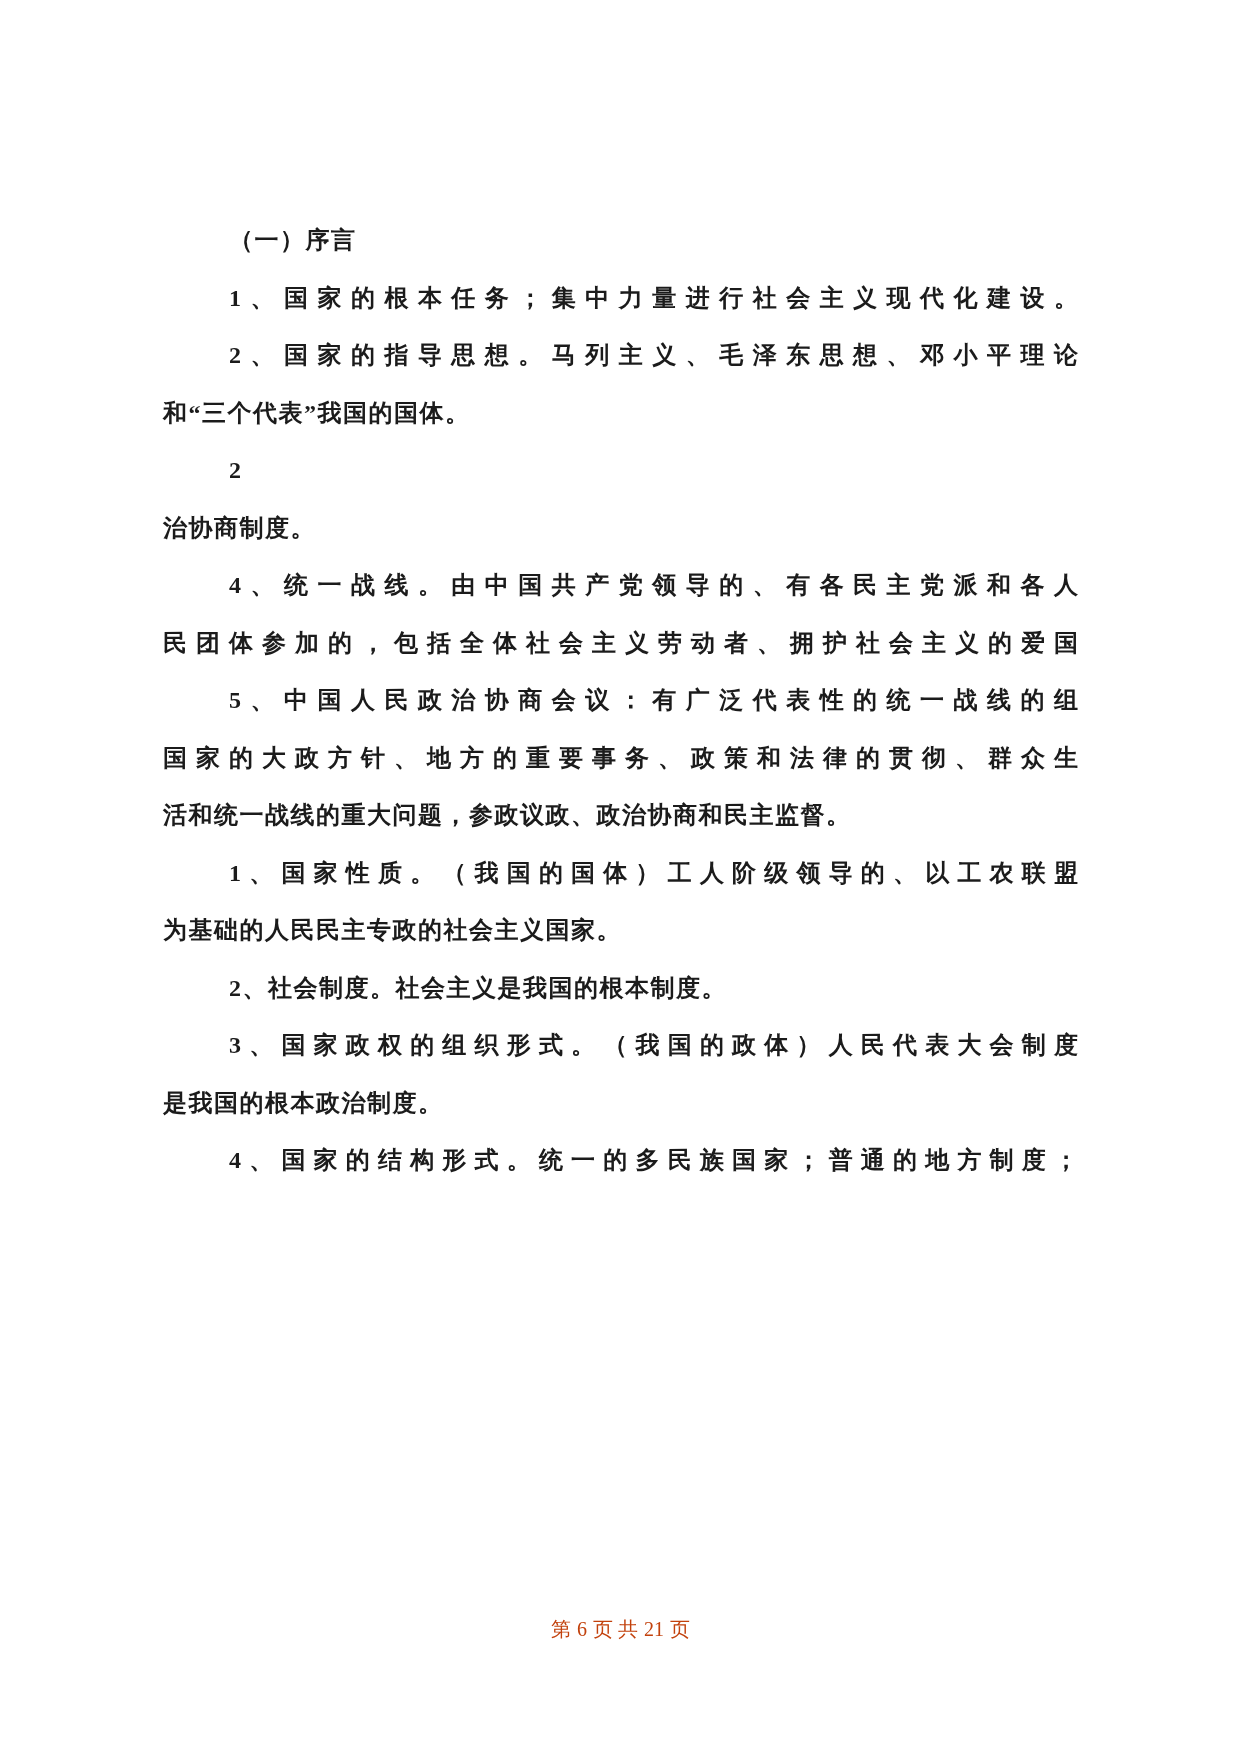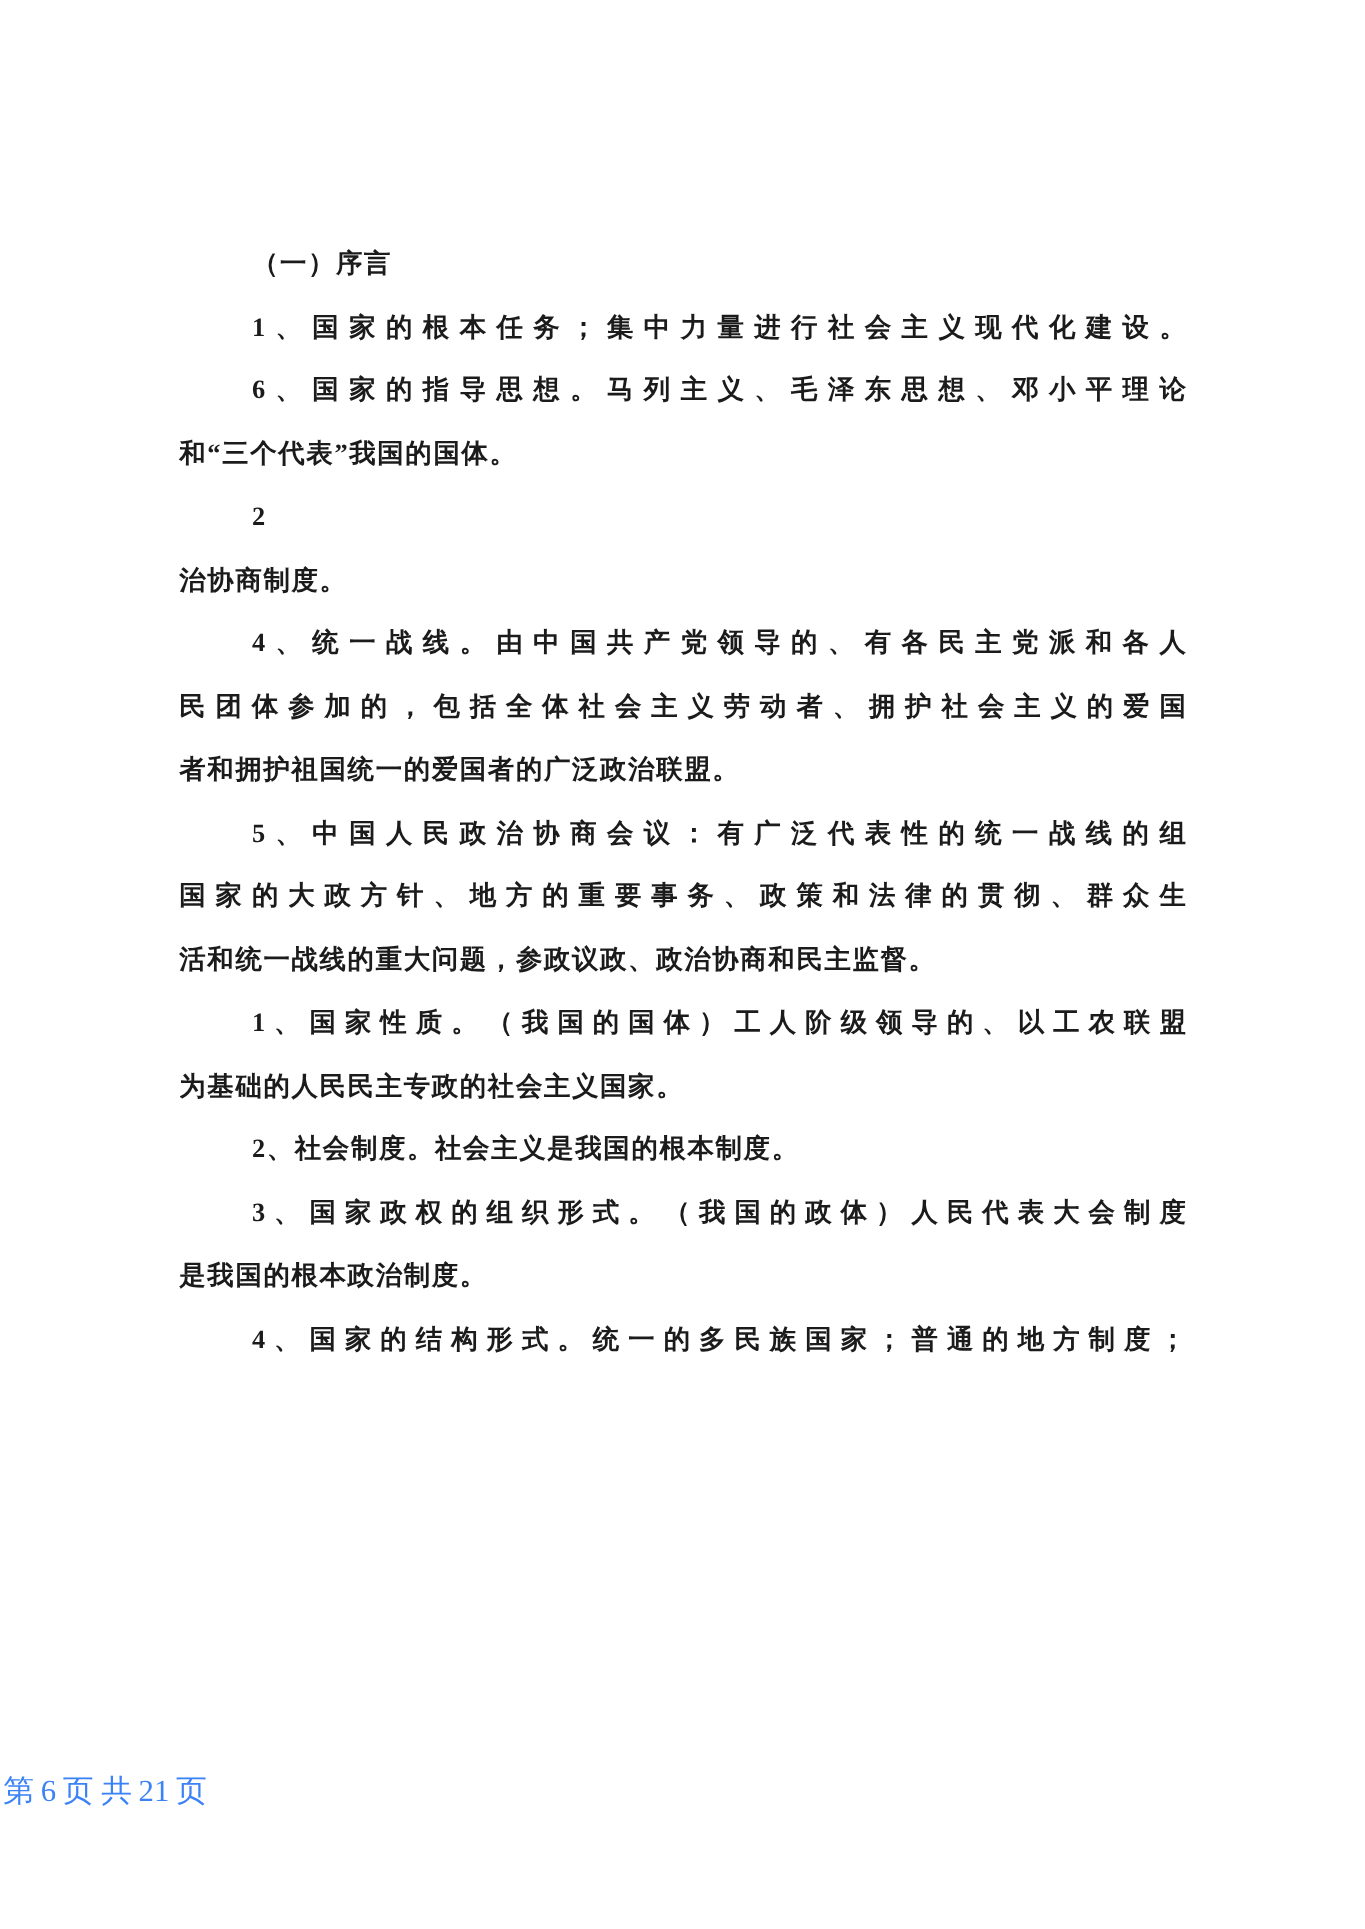--- a/index.html
+++ b/index.html
@@ -40,42 +40,42 @@
     letter-spacing: 0;
     text-align: justify;
     text-align-last: justify;
     -moz-text-align-last: justify;
   }
   .footer {
     position: absolute;
     left: 0;
     right: 0;
     top: 1608px;
-    font-size: 28px;
+    text-align: center;
+    font-size: 20px;
     line-height: 42px;
-    color: #3b82f6;
+    color: #c2410c;
   }
   .footer span {
     margin: 0 3px;
   }
 </style>
 </head>
 <body>
 
 <div class="page">
   <div class="doc">
       <div class="line indent">（一）序言</div>
       <div class="line indent fill">1、国家的根本任务；集中力量进行社会主义现代化建设。</div>
-      <div class="line indent fill">6、国家的指导思想。马列主义、毛泽东思想、邓小平理论</div>
+      <div class="line indent fill">2、国家的指导思想。马列主义、毛泽东思想、邓小平理论</div>
       <div class="line">和“三个代表”我国的国体。</div>
       <div class="line indent">2</div>
       <div class="line">治协商制度。</div>
       <div class="line indent fill">4、统一战线。由中国共产党领导的、有各民主党派和各人</div>
       <div class="line fill">民团体参加的，包括全体社会主义劳动者、拥护社会主义的爱国</div>
-      <div class="line">者和拥护祖国统一的爱国者的广泛政治联盟。</div>
       <div class="line indent fill">5、中国人民政治协商会议：有广泛代表性的统一战线的组</div>
       <div class="line fill">国家的大政方针、地方的重要事务、政策和法律的贯彻、群众生</div>
       <div class="line">活和统一战线的重大问题，参政议政、政治协商和民主监督。</div>
       <div class="line indent fill">1、国家性质。（我国的国体）工人阶级领导的、以工农联盟</div>
       <div class="line">为基础的人民民主专政的社会主义国家。</div>
       <div class="line indent">2、社会制度。社会主义是我国的根本制度。</div>
       <div class="line indent fill">3、国家政权的组织形式。（我国的政体）人民代表大会制度</div>
       <div class="line">是我国的根本政治制度。</div>
       <div class="line indent fill">4、国家的结构形式。统一的多民族国家；普通的地方制度；</div>
     </div>

